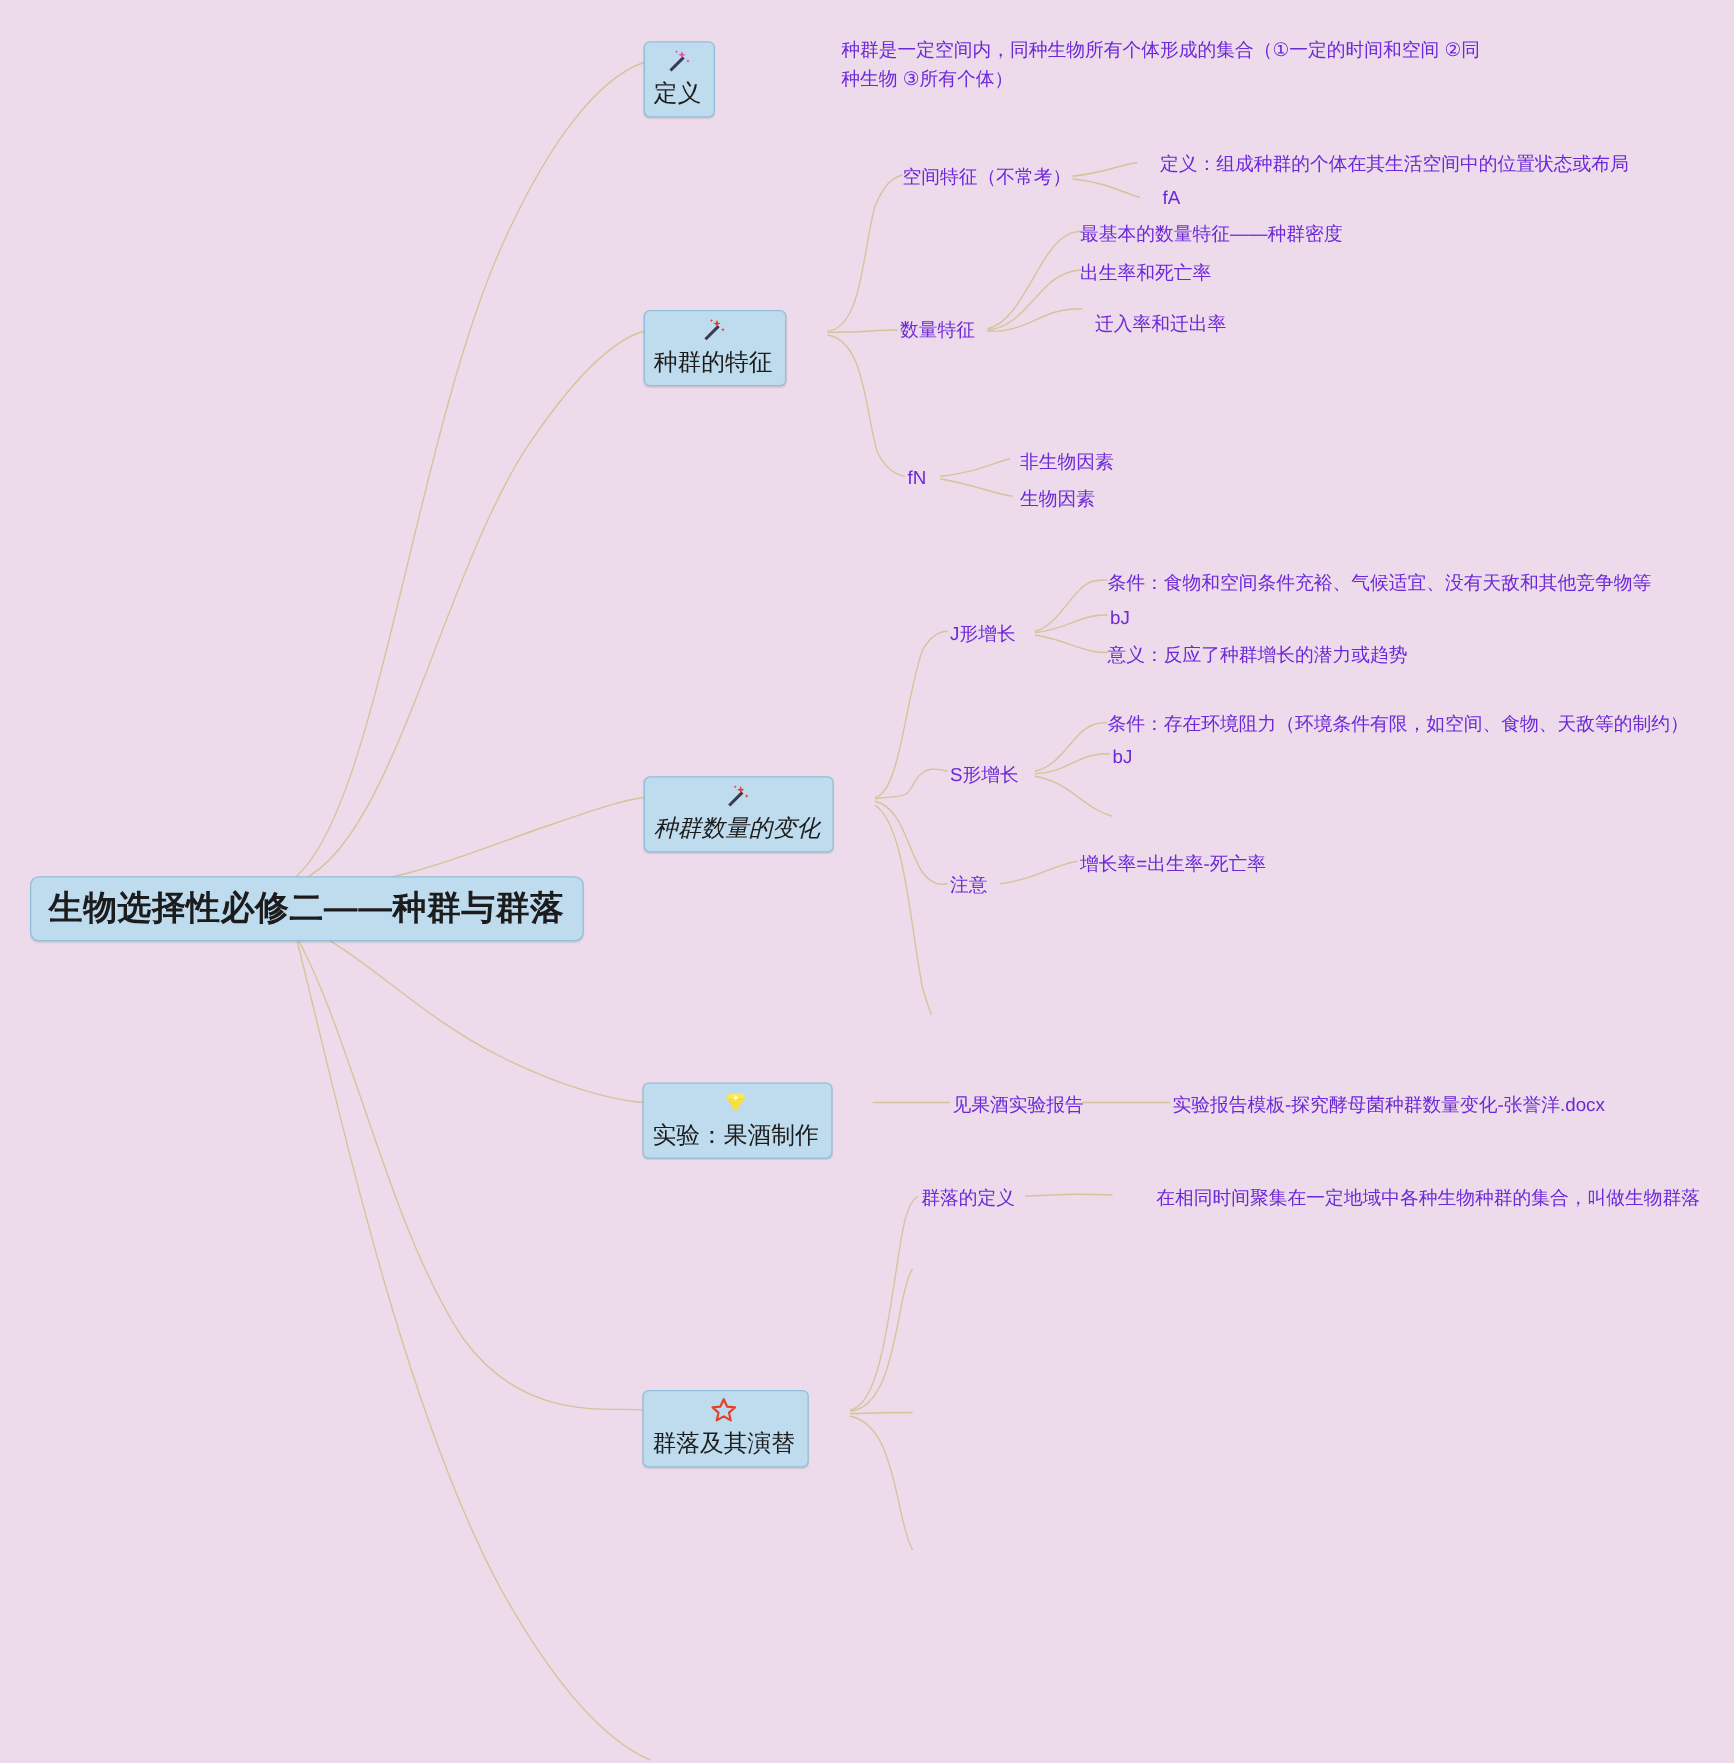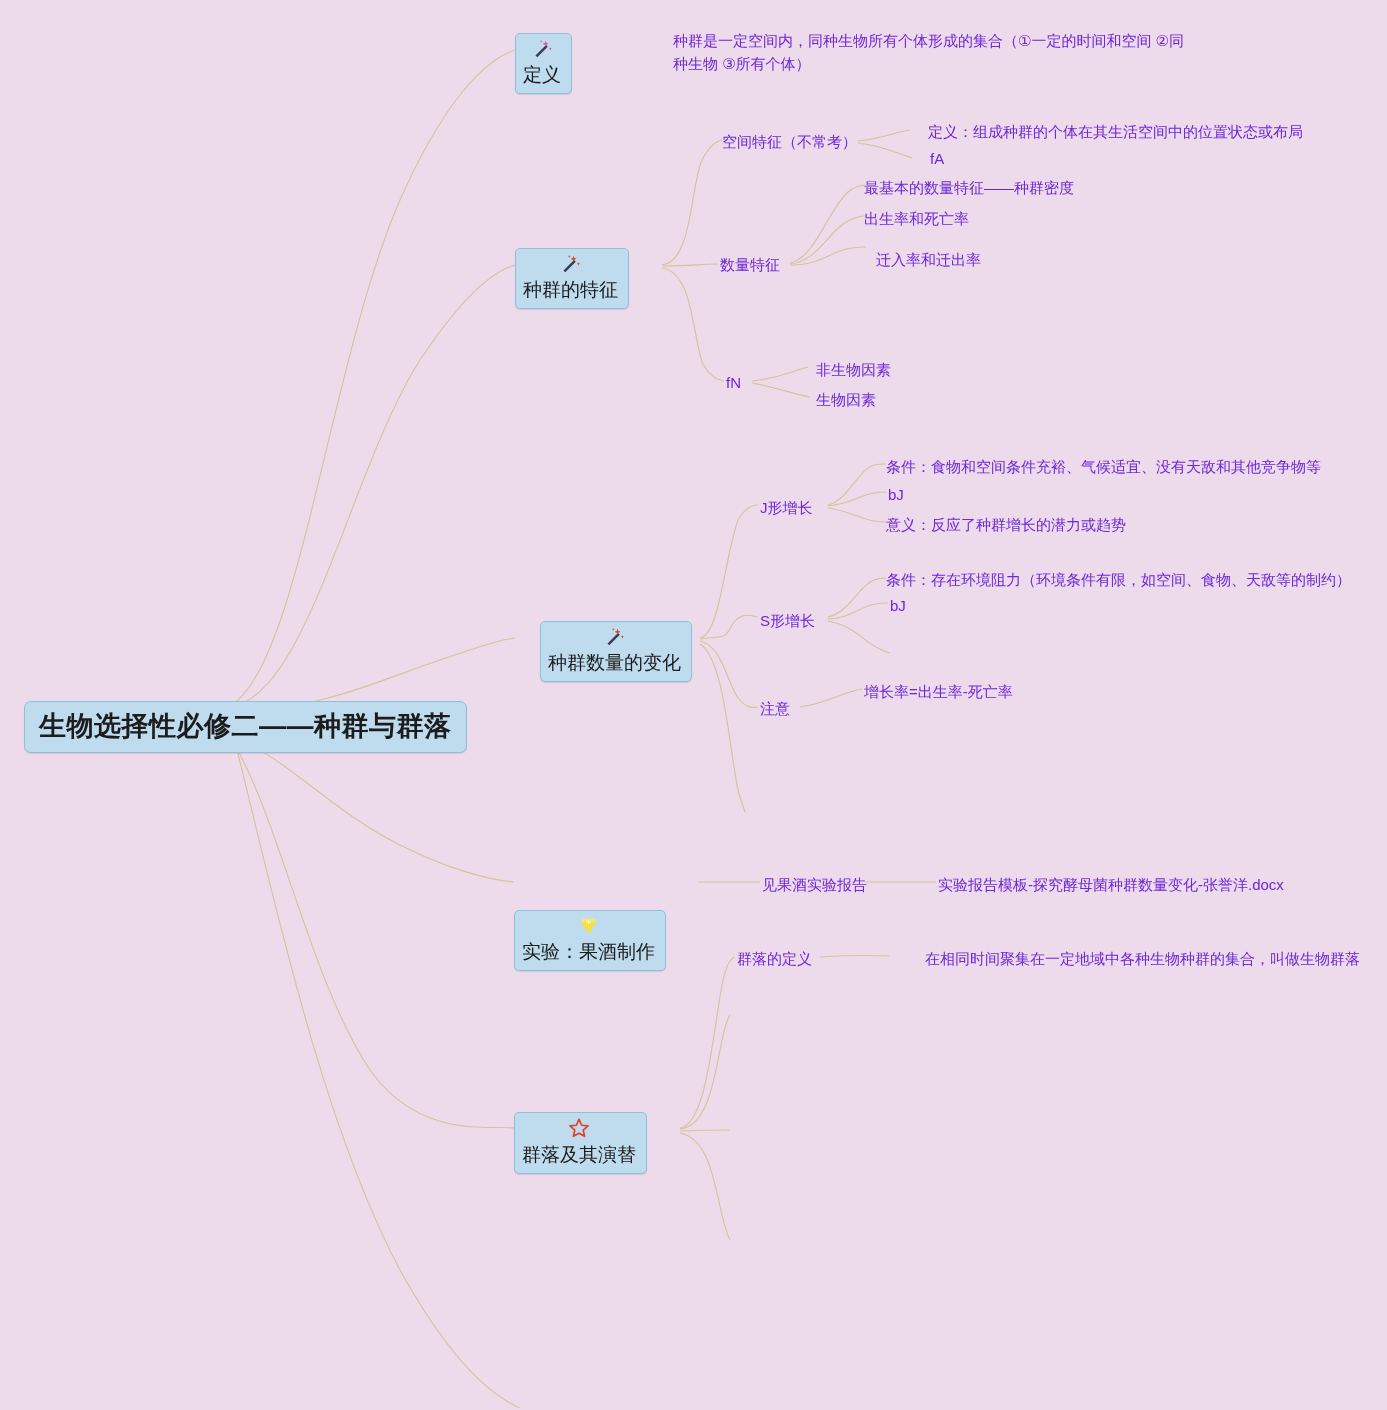--- a/index.html
+++ b/index.html
@@ -141,21 +141,21 @@
 
   <div class="node plain" style="left:720px;top:253px;">数量特征</div>
   <div class="node plain" style="left:864px;top:176px;">最基本的数量特征——种群密度</div>
   <div class="node plain" style="left:864px;top:207px;">出生率和死亡率</div>
   <div class="node plain" style="left:864px;top:248px;margin-left:12px;">迁入率和迁出率</div>
 
   <div class="node plain" style="left:726px;top:371px;">fN</div>
   <div class="node plain" style="left:816px;top:338px;margin-top:20px;">非生物因素</div>
   <div class="node plain" style="left:816px;top:388px;">生物因素</div>
 
-  <div class="node boxed main" style="left:540px;top:621px;">
+  <div class="node boxed main" style="left:515px;top:621px;font-style:italic;">
     <span class="ico">
       <svg width="21" height="21" viewBox="0 0 24 24">
         <path d="M4 20 L16 8 L18 10 L6 22 Z" fill="#3a3a52"></path>
         <path d="M15.5 3.2 l1.0 2.4 2.4 1.0 -2.4 1.0 -1.0 2.4 -1.0 -2.4 -2.4 -1.0 2.4 -1.0 Z" fill="#df4333"></path>
         <path d="M21 10.5 l.55 1.3 1.3 .55 -1.3 .55 -.55 1.3 -.55 -1.3 -1.3 -.55 1.3 -.55 Z" fill="#df4333"></path>
         <path d="M10.5 2.4 l.45 1.05 1.05 .45 -1.05 .45 -.45 1.05 -.45 -1.05 -1.05 -.45 1.05 -.45 Z" fill="#df4333"></path>
       </svg>
     </span>
     <span>种群数量的变化</span>
   </div>
@@ -165,21 +165,21 @@
   <div class="node plain" style="left:888px;top:483px;">bJ</div>
   <div class="node plain" style="left:886px;top:513px;">意义：反应了种群增长的潜力或趋势</div>
 
   <div class="node plain" style="left:760px;top:609px;">S形增长</div>
   <div class="node plain" style="left:886px;top:568px;">条件：存在环境阻力（环境条件有限，如空间、食物、天敌等的制约）</div>
   <div class="node plain" style="left:890px;top:594px;">bJ</div>
 
   <div class="node plain" style="left:760px;top:697px;">注意</div>
   <div class="node plain" style="left:864px;top:680px;">增长率=出生率-死亡率</div>
 
-  <div class="node boxed main" style="left:514px;top:910px;align-items:center;">
+  <div class="node boxed main" style="left:514px;top:866px;align-items:center;">
     <span class="ico">
       <svg width="21" height="21" viewBox="0 0 24 24">
         <path d="M3.4 8.2 L20.6 8.2 L12 21 Z" fill="#f5e03c"></path>
         <path d="M5.6 4.4 L18.4 4.4 L20.6 8.2 L3.4 8.2 Z" fill="#f7e85e"></path>
         <path d="M12 6.6 v3.4 M10.3 8.3 h3.4" stroke="#ffffff" stroke-width="1.3" stroke-linecap="round"></path>
       </svg>
     </span>
     <span>实验：果酒制作</span>
   </div>
 

